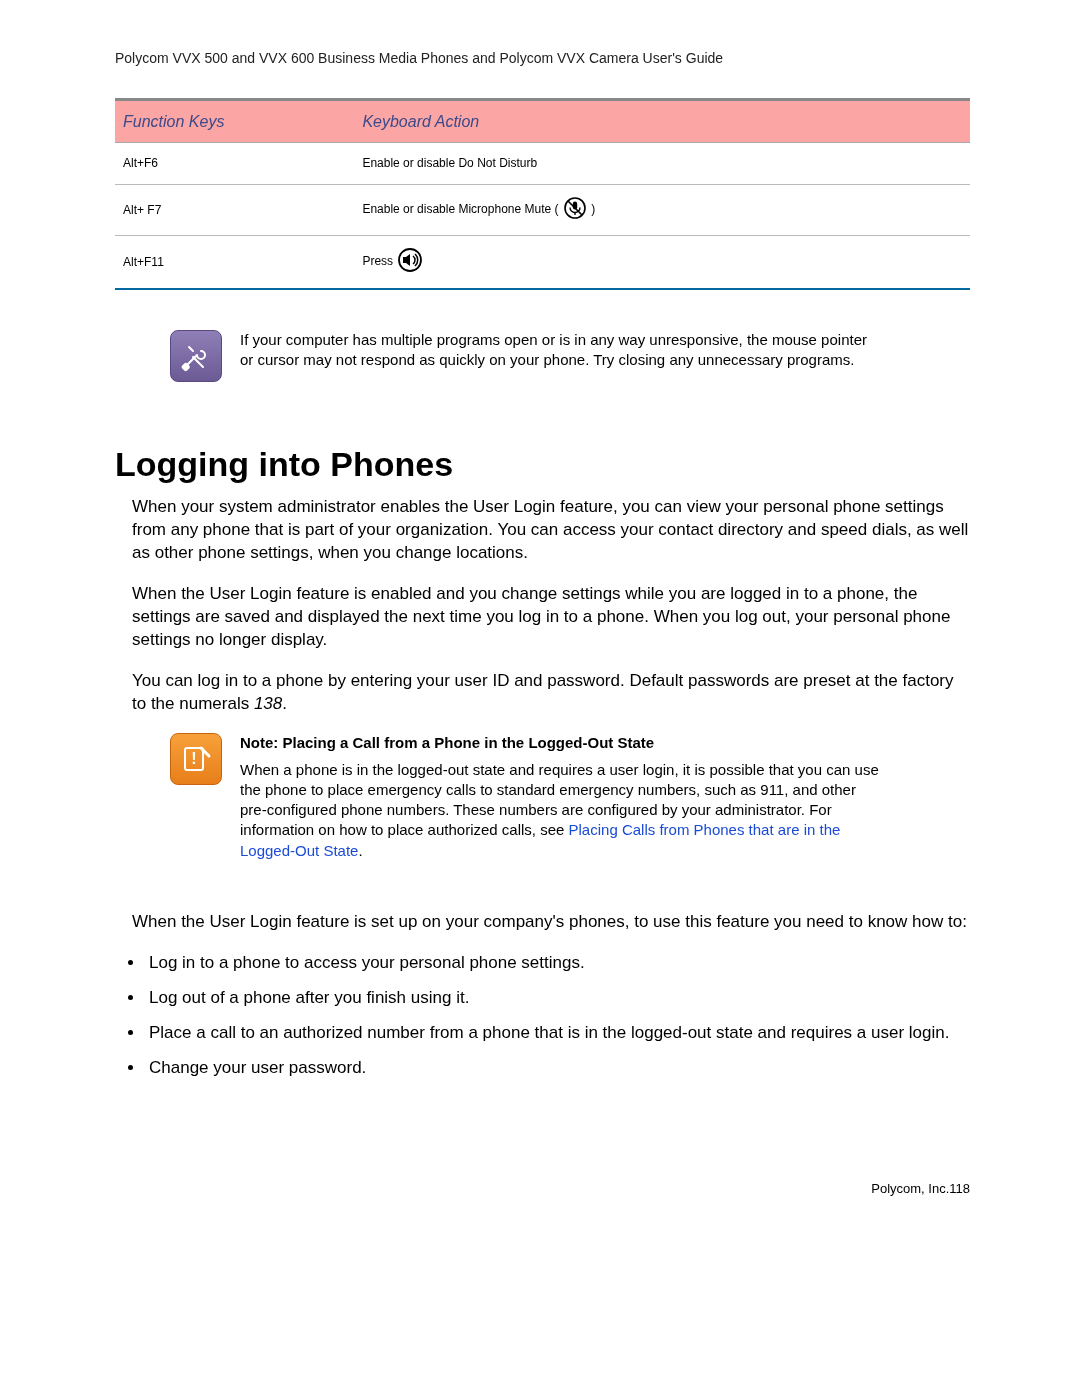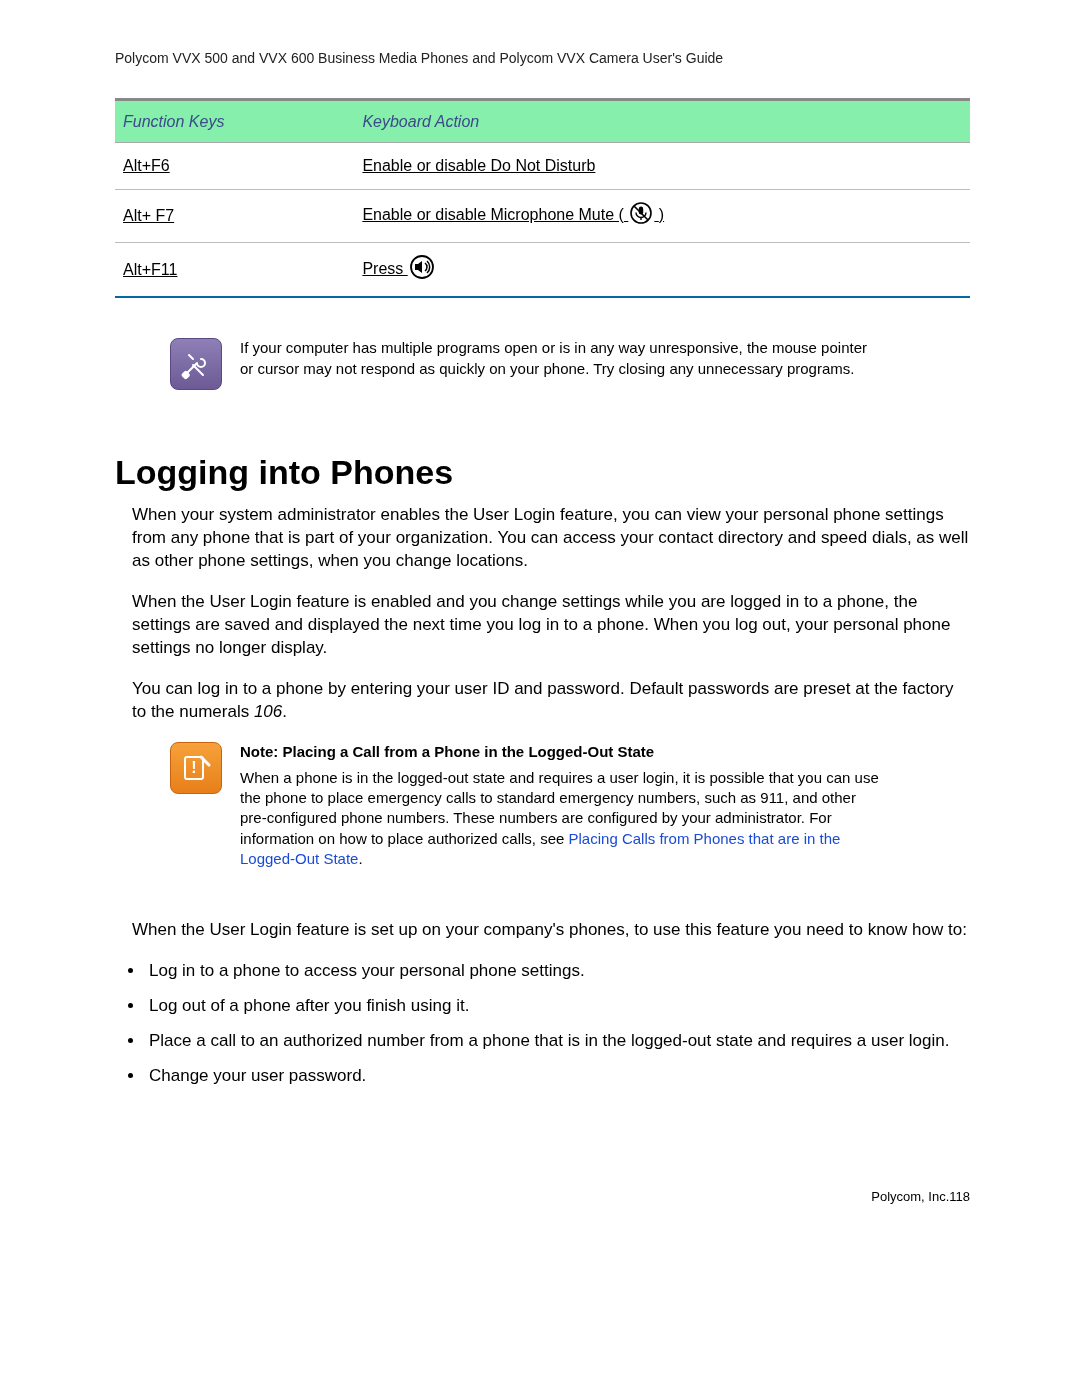--- a/index.html
+++ b/index.html
@@ -19,36 +19,35 @@
     font-size: 14px;
     color: #222;
     margin-bottom: 30px;
   }
   table.fk {
     width: 100%;
     border-collapse: collapse;
     margin-bottom: 40px;
   }
   table.fk thead th {
-    background: #86efac;
+    background: #fca5a5;
     color: #3b4a8a;
     font-style: italic;
     font-weight: normal;
     text-align: left;
     padding: 10px 8px;
     font-size: 16px;
     border-top: 3px solid #888;
     border-bottom: 1px solid #aaa;
   }
   table.fk tbody td {
     padding: 12px 8px;
-    font-size: 16px;
+    font-size: 12px;
     border-bottom: 1px solid #bbb;
     vertical-align: middle;
-    text-decoration: underline;
   }
   table.fk tbody tr:last-child td {
     border-bottom: 2px solid #0369a1;
   }
   .col-key { width: 28%; }
   .col-action { width: 72%; }
   .icon-inline {
     display: inline-block;
     vertical-align: middle;
     margin: 0 2px;
@@ -167,21 +166,21 @@
     <div class="ctext">
       <span>If your computer has multiple programs open or is in any way unresponsive, the mouse pointer or cursor may not respond as quickly on your phone. Try closing any unnecessary programs.</span>
     </div>
   </div>
 
   <h1 class="section">Logging into Phones</h1>
 
   <p class="body">When your system administrator enables the User Login feature, you can view your personal phone settings from any phone that is part of your organization. You can access your contact directory and speed dials, as well as other phone settings, when you change locations.</p>
   <p class="body">When the User Login feature is enabled and you change settings while you are logged in to a phone, the settings are saved and displayed the next time you log in to a phone. When you log out, your personal phone settings no longer display.</p>
   <p class="body">
-    <span>You can log in to a phone by entering your user ID and password. Default passwords are preset at the factory to the numerals </span><span class="italic">106</span><span>.</span>
+    <span>You can log in to a phone by entering your user ID and password. Default passwords are preset at the factory to the numerals </span><span class="italic">138</span><span>.</span>
   </p>
 
   <div class="callout" style="margin-bottom:50px;">
     <div class="icon-box icon-note">
       <svg width="34" height="34" viewBox="0 0 34 34">
         <rect x="6" y="6" width="18" height="22" rx="2" fill="none" stroke="#fff" stroke-width="2"></rect>
         <text x="15" y="22" font-size="16" font-weight="bold" fill="#fff" text-anchor="middle">!</text>
         <path d="M22 6 L30 14" stroke="#fff" stroke-width="3" stroke-linecap="round"></path>
       </svg>
     </div>

